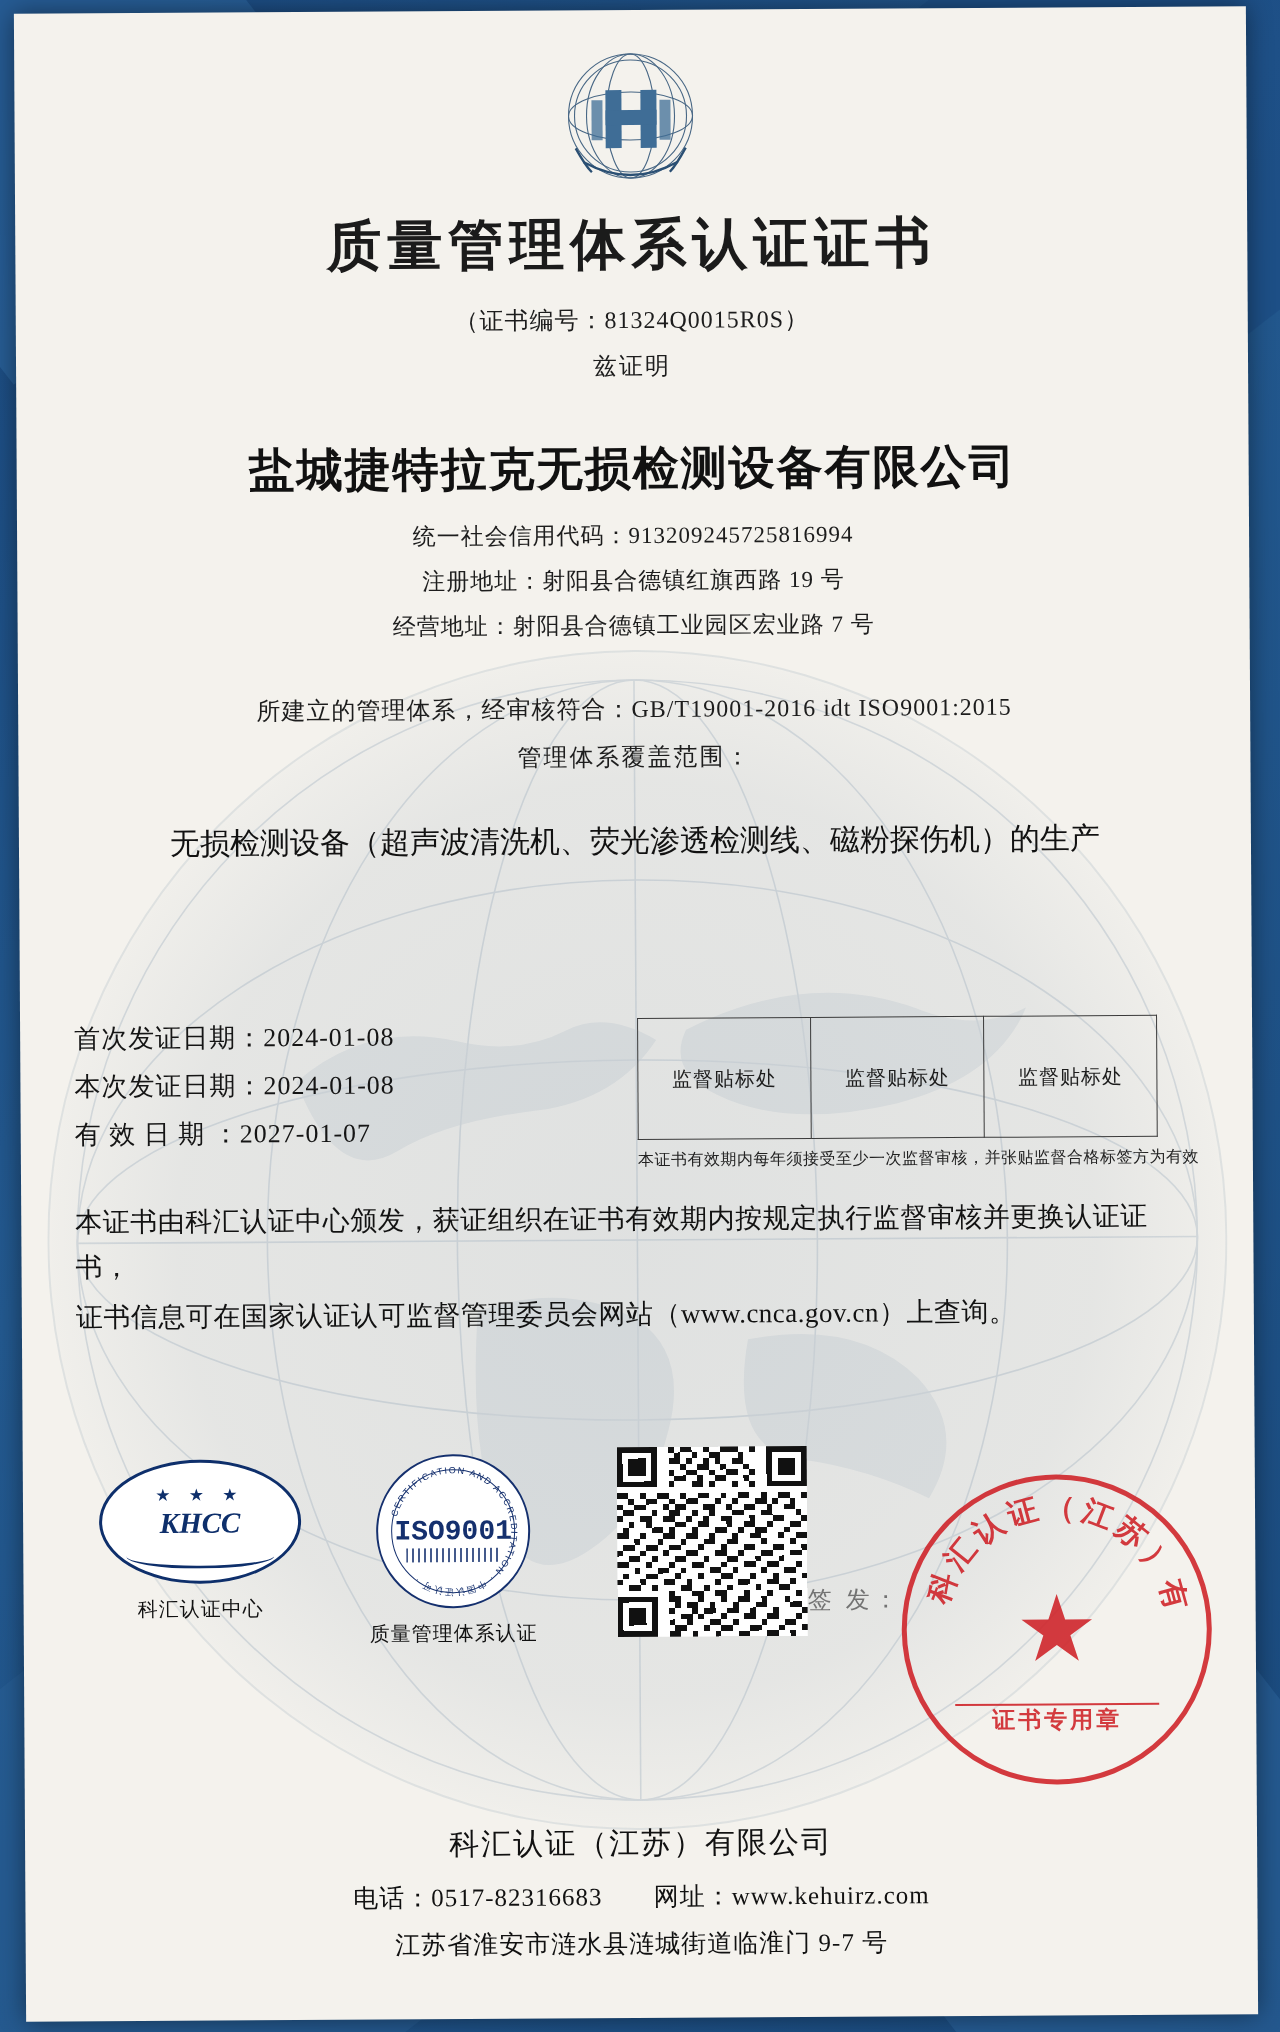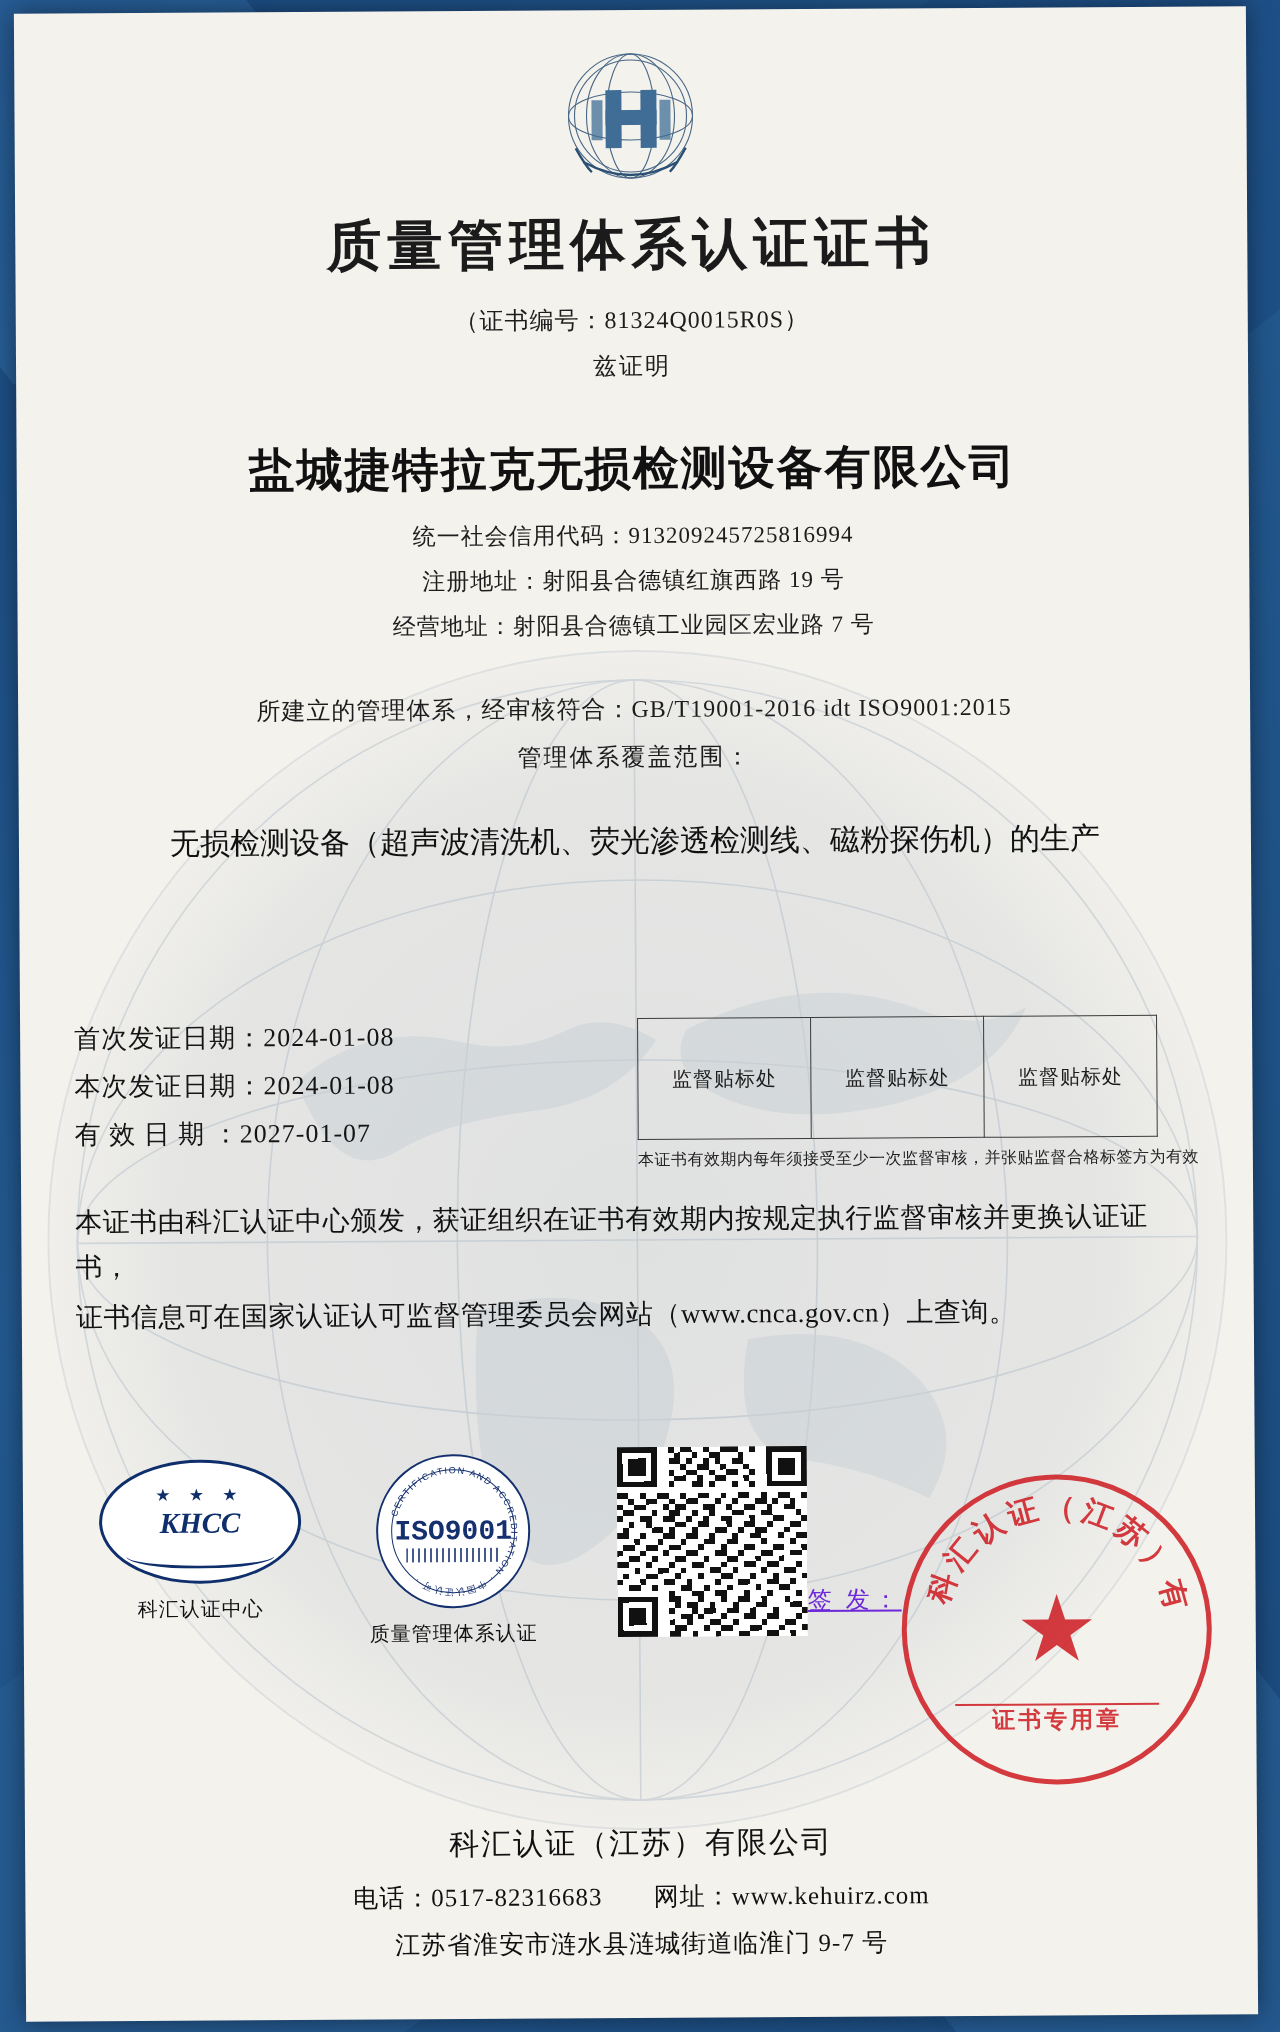--- a/index.html
+++ b/index.html
@@ -96,21 +96,21 @@
   .iso .circ .inner-c{position:absolute;inset:13px;border-radius:50%;border:1px solid #15306e;}
   .iso .circ .label{position:absolute;left:0;right:0;top:60px;text-align:center;font-size:28px;font-weight:bold;color:#15306e;font-family:Liberation Mono, monospace;}
   .iso .circ .bars{position:absolute;left:28px;right:28px;top:92px;height:14px;
      background:repeating-linear-gradient(90deg,#15306e 0 2px,transparent 2px 6px);opacity:.8;}
   .iso .ring-text{position:absolute;inset:0;}
   .iso .cap{font-size:20px;margin-top:12px;color:#111;letter-spacing:1px;}
 
   .qr{position:absolute;left:540px;top:-10px;width:190px;height:190px;}
   .qr canvas,.qr .q{width:190px;height:190px;}
 
-  .sign{position:absolute;right:300px;top:128px;font-size:24px;color:#6d28d9;letter-spacing:4px;text-decoration:underline;}
+  .sign{position:absolute;right:300px;top:128px;font-size:24px;color:#737373;letter-spacing:4px;}
 
   .redseal{
     position:absolute;right:-10px;top:20px;width:300px;height:300px;border-radius:50%;
     border:5px solid #cf2026;opacity:.88;
   }
   .redseal .star{position:absolute;left:50%;top:50%;transform:translate(-50%,-50%);font-size:92px;color:#cf2026;line-height:1;}
   .redseal .bottom-txt{position:absolute;left:0;right:0;bottom:44px;text-align:center;color:#cf2026;font-size:23px;letter-spacing:3px;font-weight:bold;}
   .redseal .line{position:absolute;left:48px;right:48px;bottom:74px;height:2px;background:#cf2026;}
   .redseal .arc{position:absolute;inset:0;}
 

